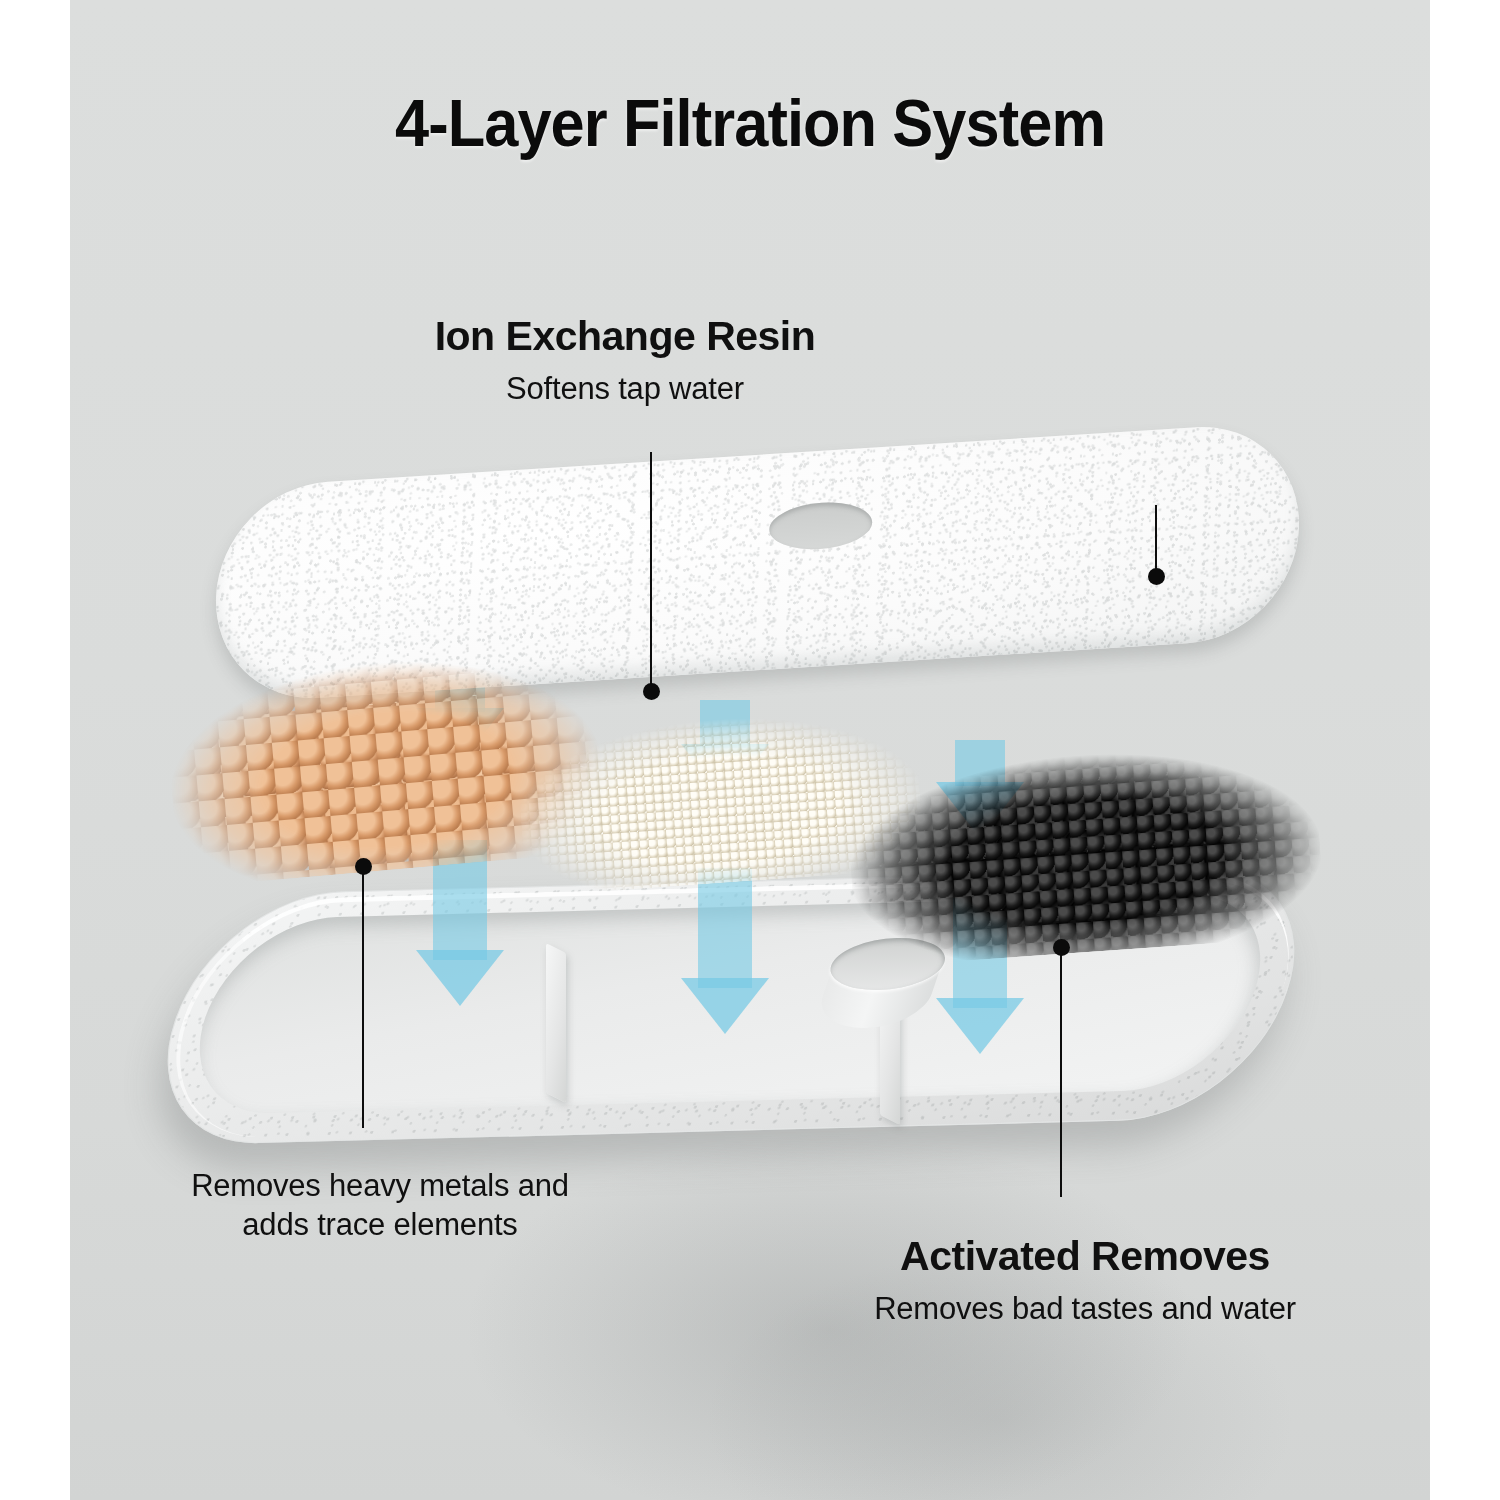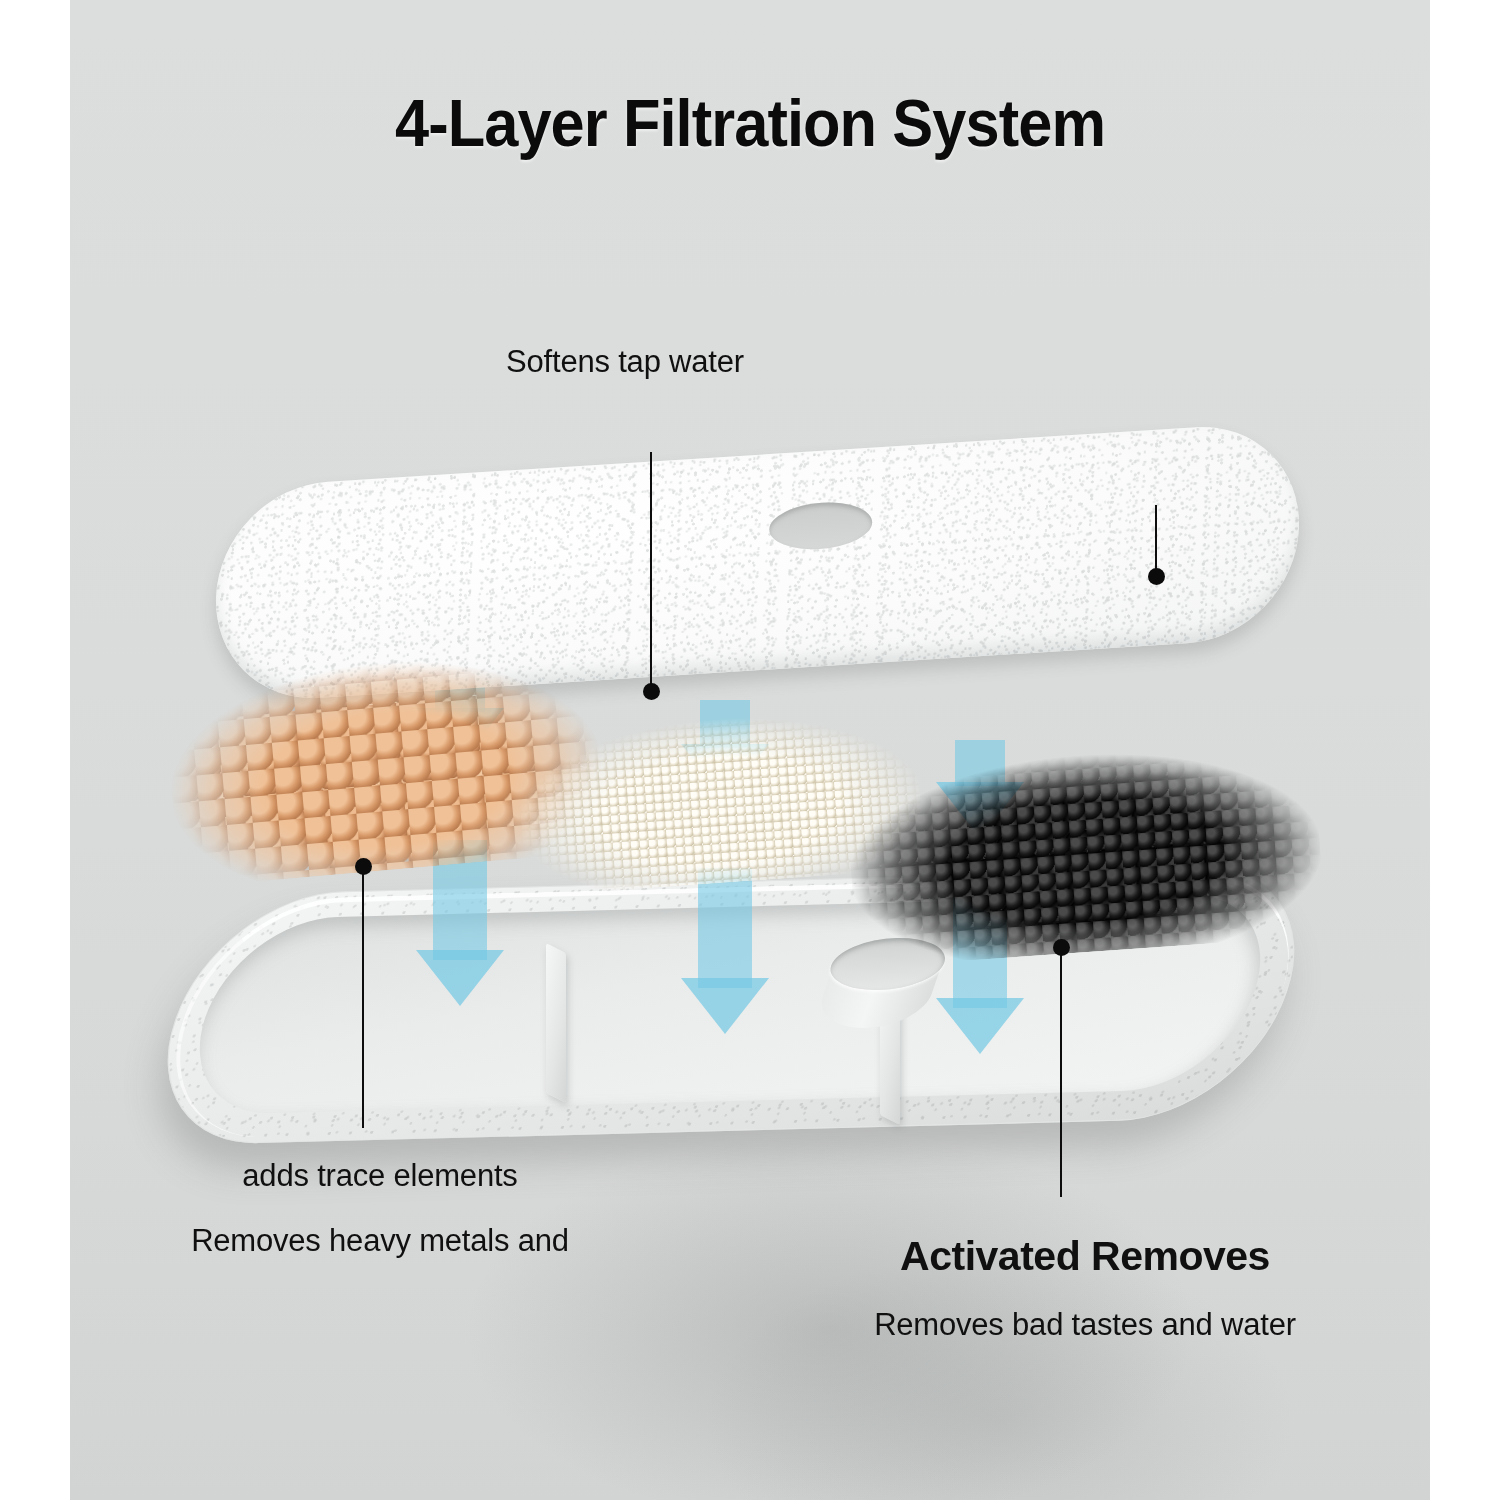--- a/index.html
+++ b/index.html
@@ -22,21 +22,21 @@
     position:absolute;left:0;top:85px;width:100%;text-align:center;
     font-weight:700;font-size:66px;letter-spacing:-1px;color:#0b0b0b;
     font-family:"Liberation Sans Narrow","Liberation Sans",sans-serif;
     transform:scaleX(.93);transform-origin:center;
     text-shadow:0 2px 3px rgba(255,255,255,.55);
   }
 
   
   .callout{position:absolute;text-align:center;color:#101010;}
   .callout .head{font-weight:700;font-size:41px;letter-spacing:-.5px;line-height:1.06;white-space:nowrap;}
-  .callout .sub{font-weight:400;font-size:31px;letter-spacing:-.2px;line-height:1.2;margin-top:28px;}
+  .callout .sub{font-weight:400;font-size:31px;letter-spacing:-.2px;line-height:1.2;margin-top:12px;}
 
   #c-resin{left:255px;top:315px;width:600px;}
   #c-fabric{left:795px;top:385px;width:620px;}
   #c-stone{left:15px;top:1155px;width:590px;}
   #c-carbon{left:705px;top:1235px;width:620px;}
 
   
   .leader{position:absolute;}
   .leader .ln{position:absolute;left:0;top:0;width:2.4px;background:#0d0d0d;height:100%;}
   .leader .dot{position:absolute;left:-7.3px;width:17px;height:17px;border-radius:50%;background:#0b0b0b;}
@@ -300,27 +300,28 @@
     <div class="leader up z6" id="ld-stone">
       <div class="ln"></div>
       <div class="dot"></div>
     </div>
     <div class="leader up z6" id="ld-carbon">
       <div class="ln"></div>
       <div class="dot"></div>
     </div>
 
     <div class="callout z9" id="c-resin">
+      <div class="head">Ion Exchange Resin</div>
       <div class="sub">Softens tap water</div>
     </div>
 
 
     <div class="callout z9" id="c-stone">
+      <div class="sub">Removes heavy metals and</div>
       <div class="sub" style="margin-top:2px">adds trace elements</div>
-      <div class="sub">Removes heavy metals and</div>
     </div>
 
     <div class="callout z9" id="c-carbon">
       <div class="head">Activated Removes</div>
       <div class="sub">Removes bad tastes and water</div>
     </div>
 
   </div>
 </div>
 

